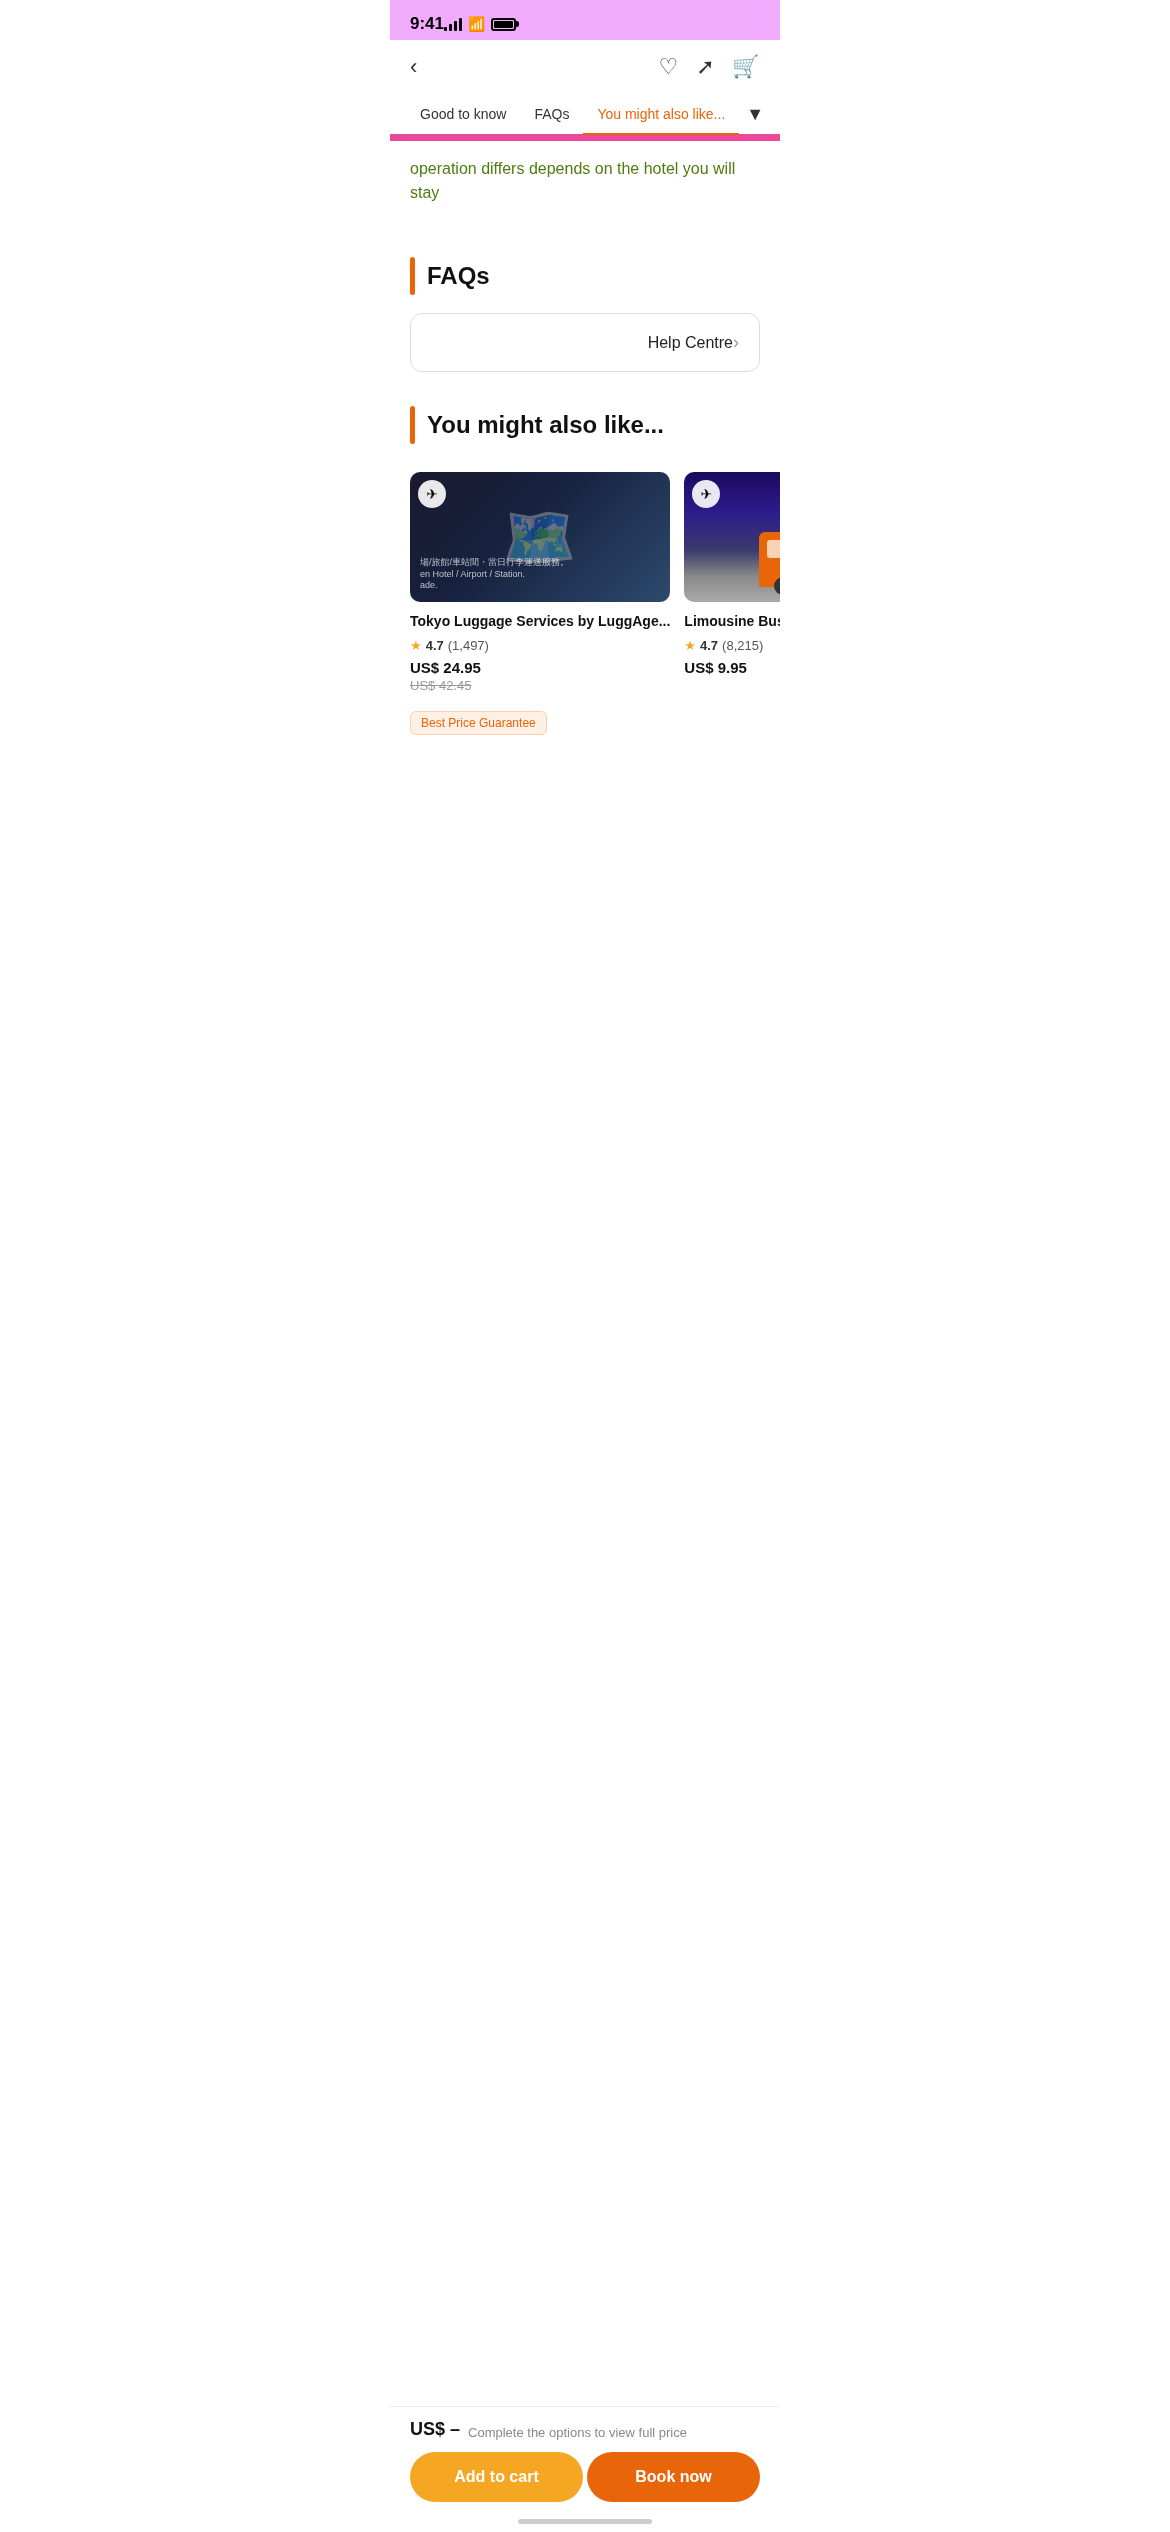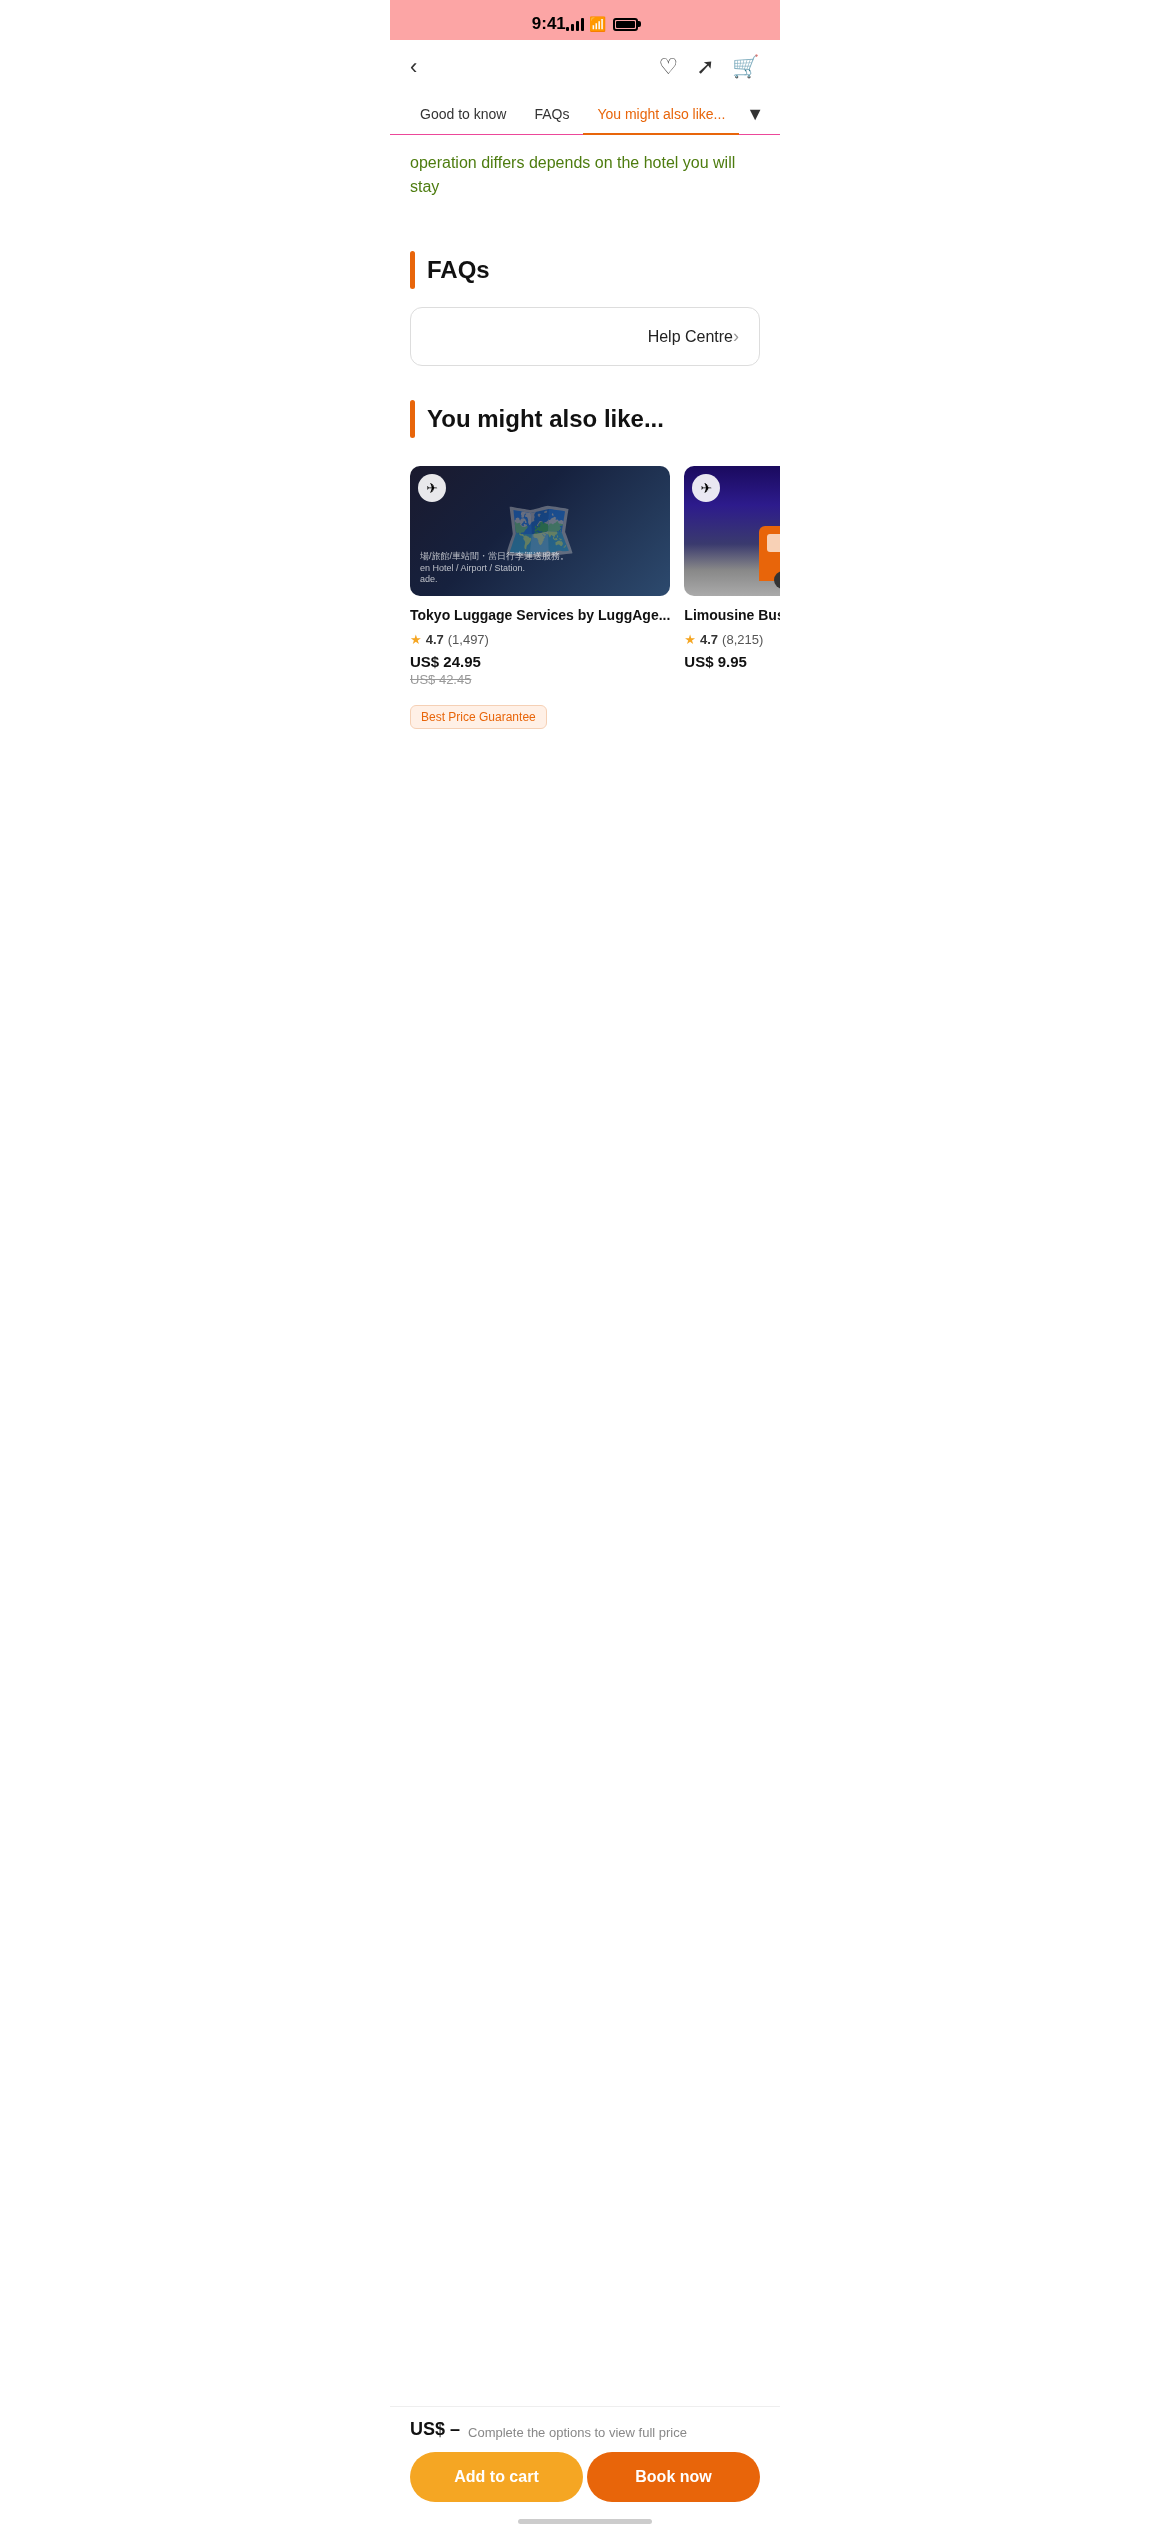--- a/index.html
+++ b/index.html
@@ -8,24 +8,24 @@
       font-family: -apple-system, BlinkMacSystemFont, 'Segoe UI', sans-serif;
       background: #fff;
       max-width: 390px;
       margin: 0 auto;
       overflow-x: hidden;
     }
 
     
     .status-bar {
       display: flex;
-      justify-content: center;
+      justify-content: flex-start;
       align-items: center;
       padding: 14px 20px 6px;
-      background: #fca5a5;
+      background: #f0abfc;
     }
     .status-time {
       font-size: 17px;
       font-weight: 600;
       color: #000;
     }
     .status-icons {
       display: flex;
       align-items: center;
       gap: 6px;
@@ -95,21 +95,21 @@
     .nav-icon {
       font-size: 22px;
       color: #333;
       cursor: pointer;
     }
 
     
     .tab-bar {
       display: flex;
       align-items: center;
-      border-bottom: 1px solid #ec4899;
+      border-bottom: 7px solid #ec4899;
       background: #fff;
       padding: 0 16px;
       position: sticky;
       top: 0;
       z-index: 10;
     }
     .tab-item {
       padding: 12px 14px;
       font-size: 14px;
       color: #333;

